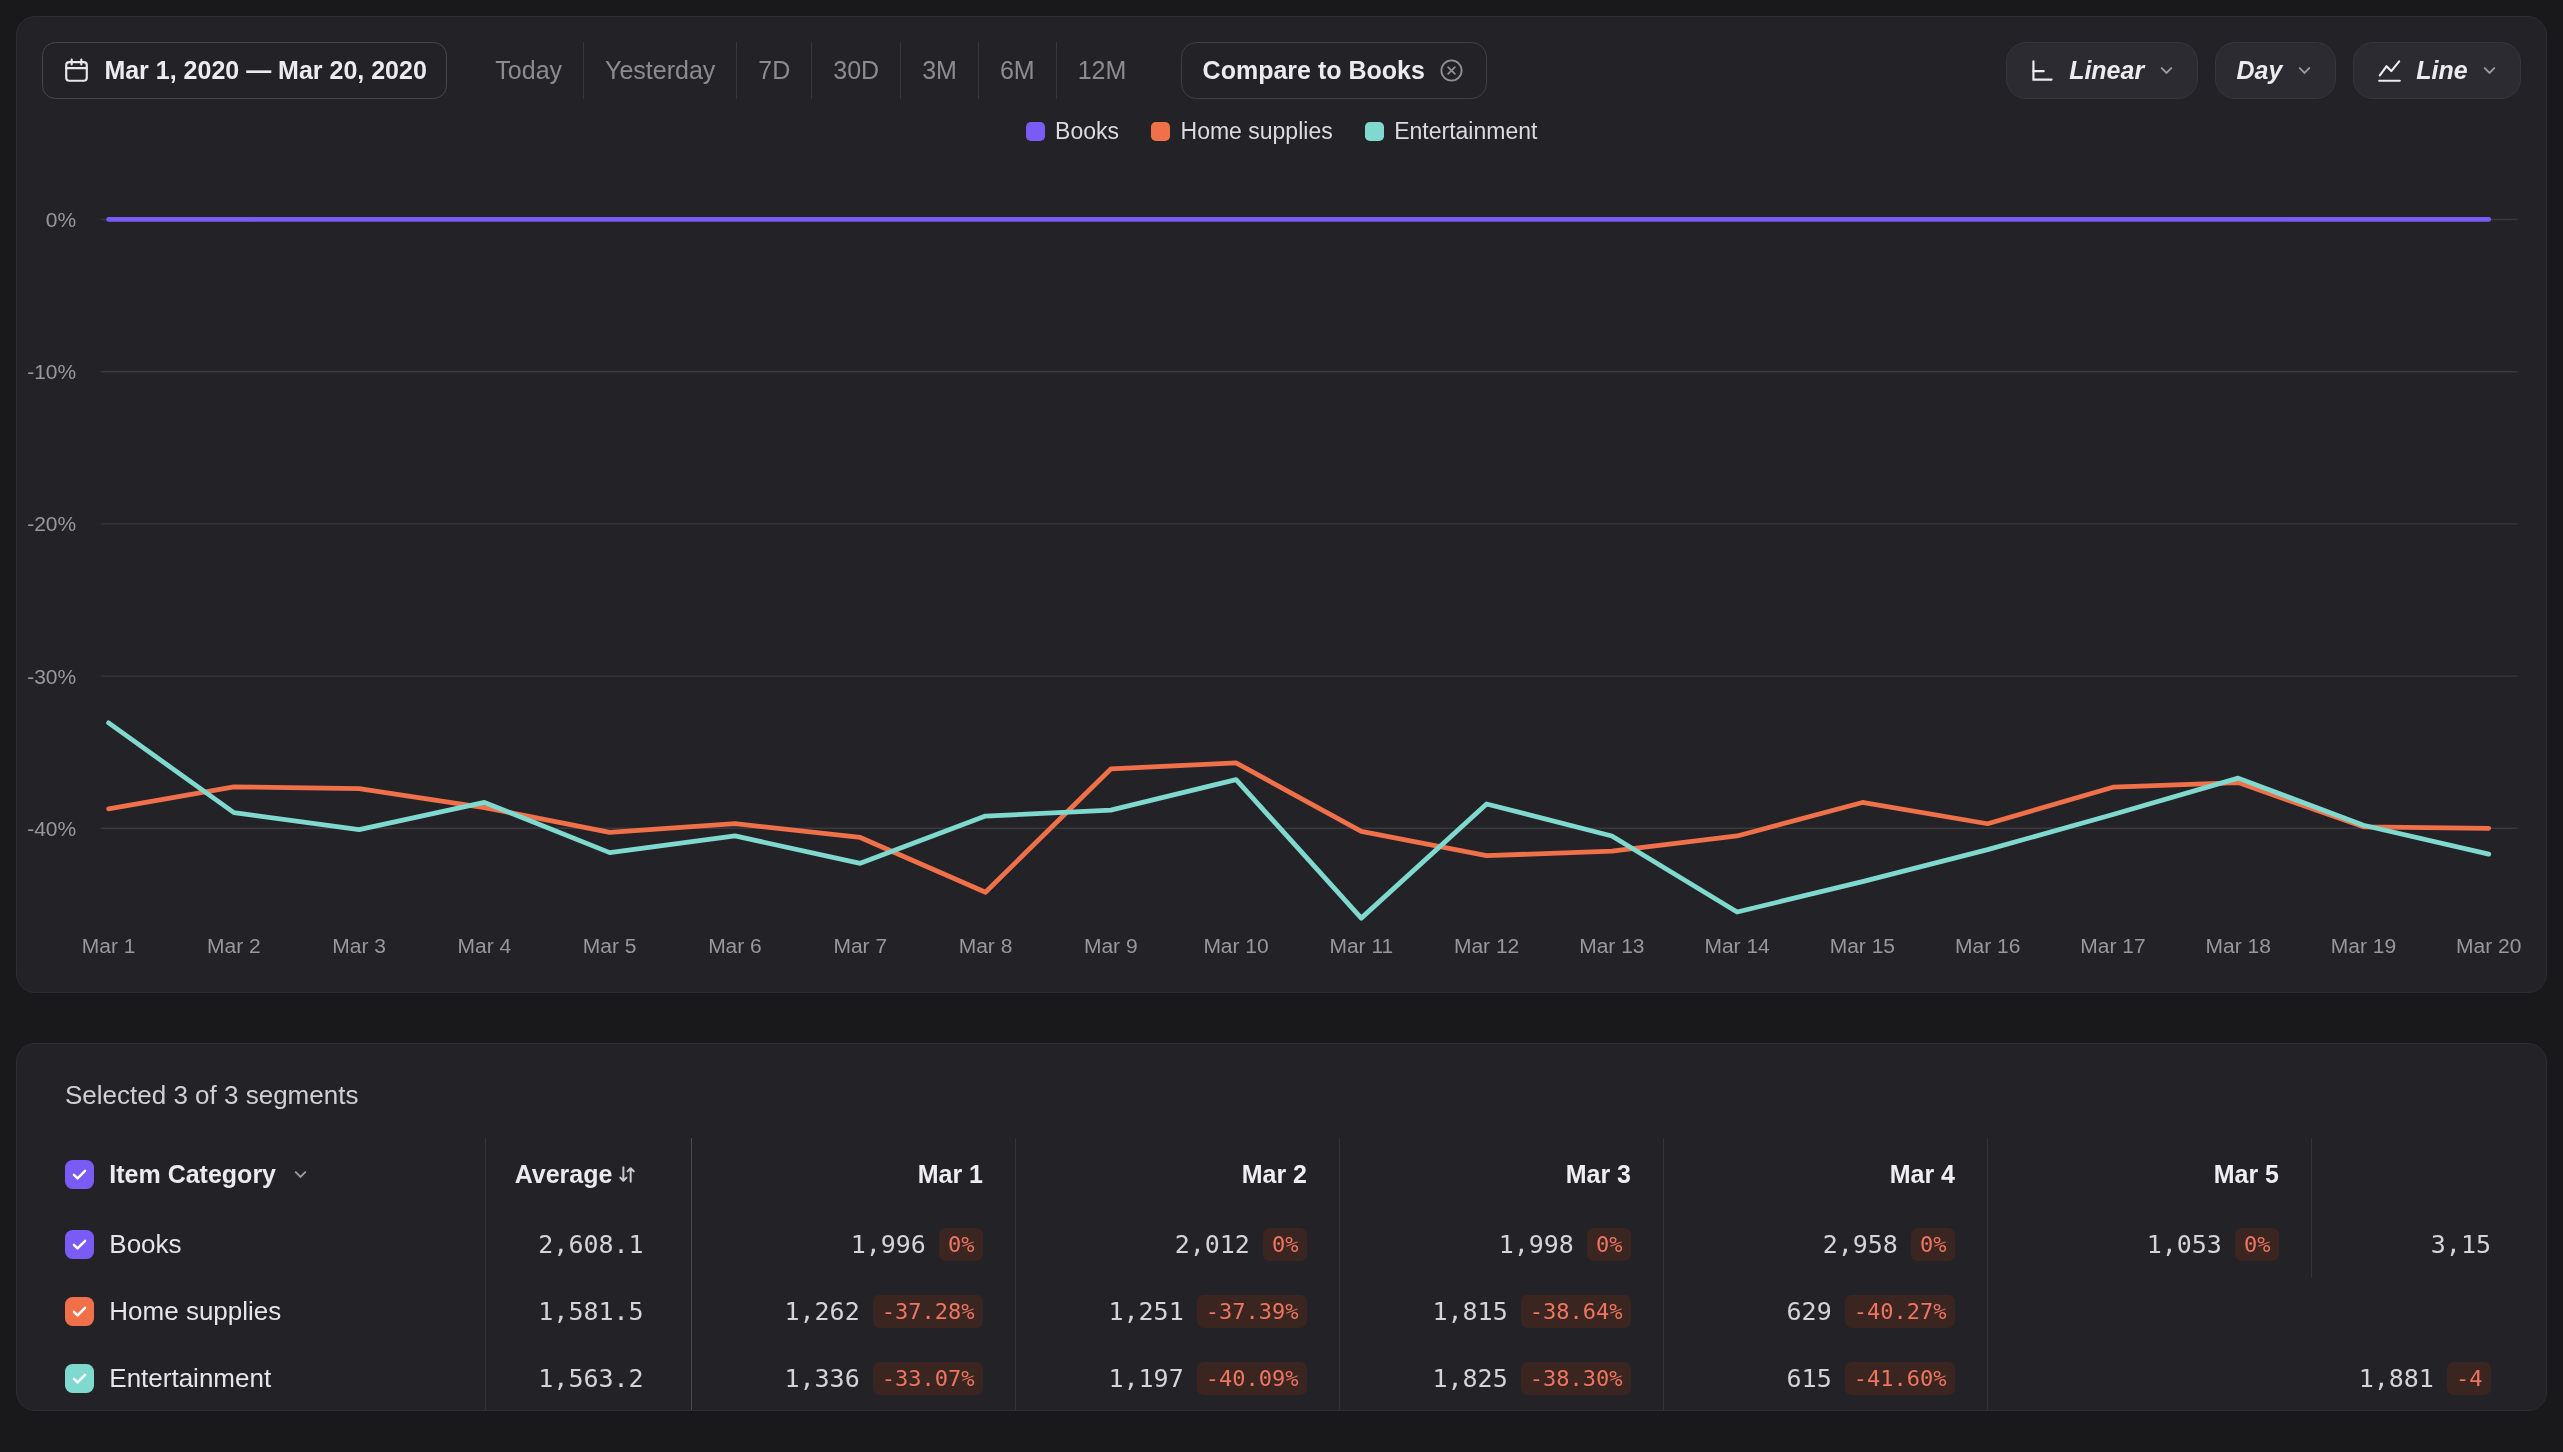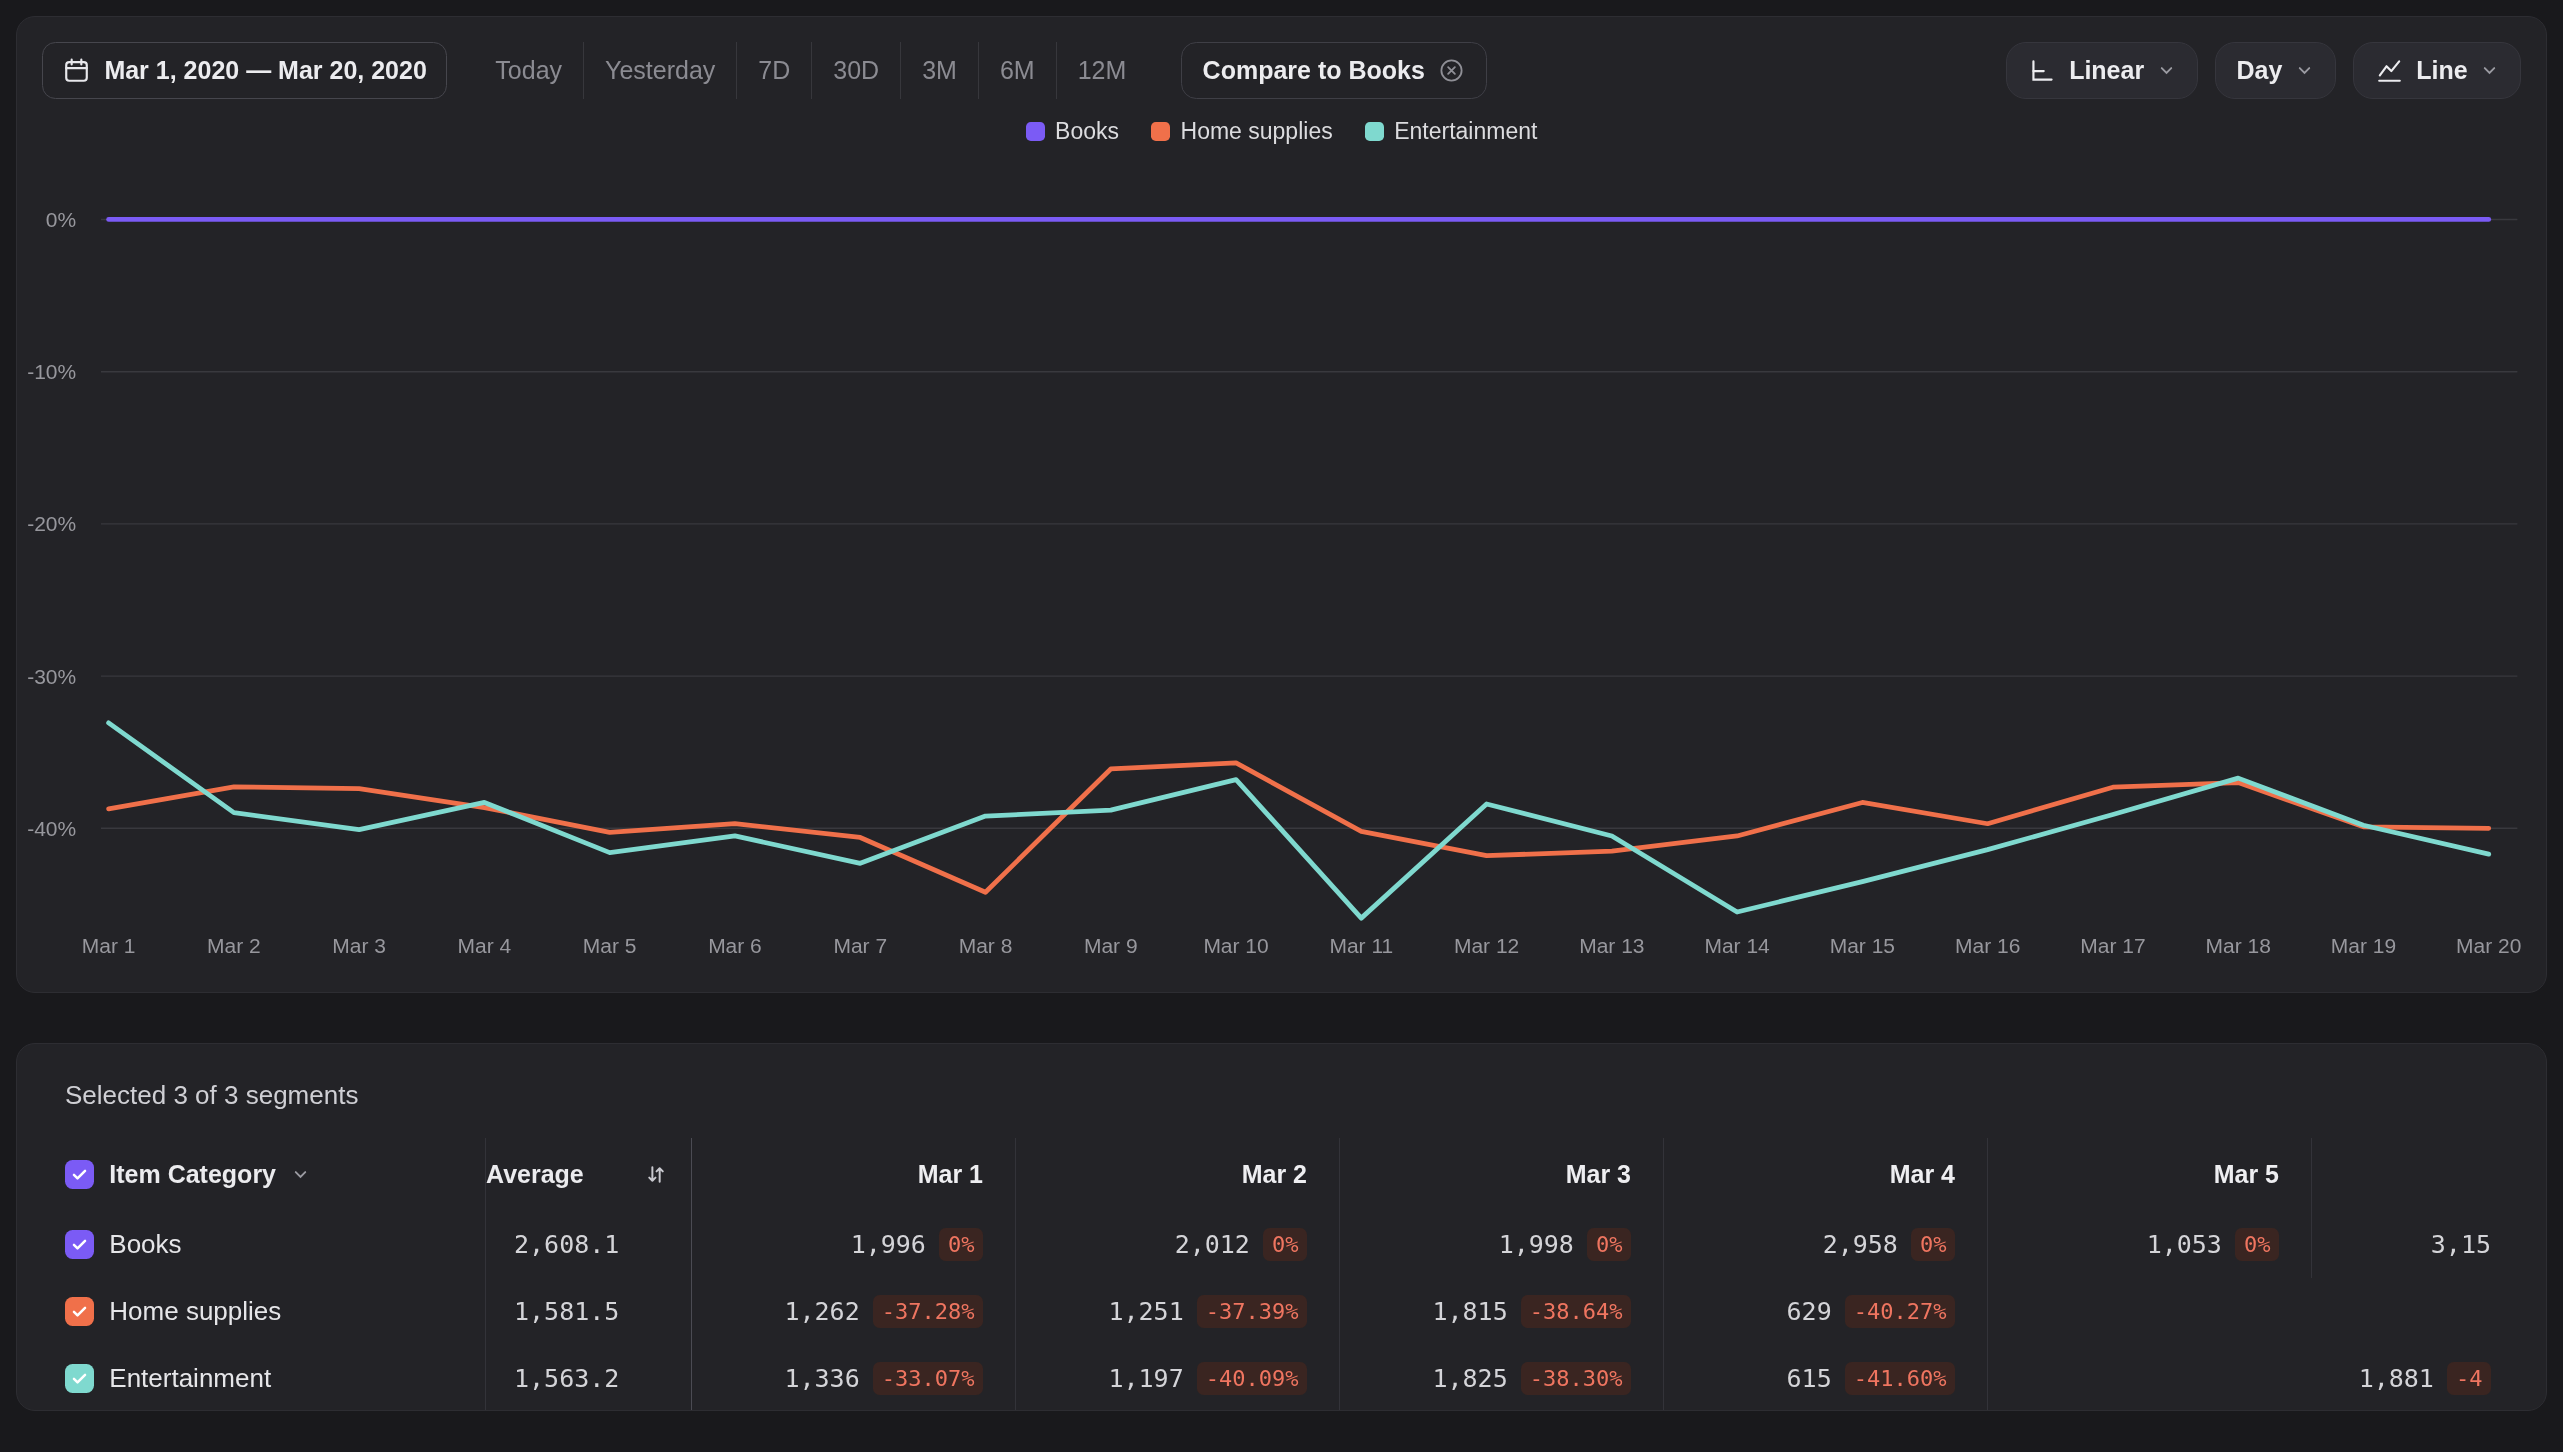--- a/index.html
+++ b/index.html
@@ -10,39 +10,39 @@
   
   .chart-card { height:977px; margin-bottom:50px; overflow:hidden; display:flex; flex-direction:column; }
   .toolbar { display:flex; align-items:center; padding:25px 25px 0 25px;gap:18px; }
   .toolbar button { background:transparent; border:none; color:#ececef; font-family:inherit; cursor:pointer; }
   .date-btn { display:flex; align-items:center; gap:13.4px; height:57px; padding:0 19px; border:1px solid #46464d !important; border-radius:13.4px; font-size:25px; font-weight:600; }
   .qr-group { display:flex; align-items:center; margin-left:9.5px; }
   .qr-btn { height:57px; padding:0 21px; font-size:25px; color:#8b8b92 !important; }
   .qr-btn + .qr-btn { border-left:1px solid #37373c !important; border-radius:0; }
   .compare-btn { display:flex; align-items:center; gap:13.4px; height:57px; padding:0 21px; margin-left:15.3px; border:1px solid #3f3f46 !important; border-radius:15.3px; font-size:25px; font-weight:600; }
   .toolbar-right { margin-left:auto; display:flex; gap:17px; }
-  .dd { display:flex; align-items:center; gap:12.4px; height:57px; padding:0 21px; background:#2b2b31 !important; border:1px solid #36363d !important; border-radius:20px; font-size:25px; font-weight:600; }
+  .dd { display:flex; align-items:center; gap:12.4px; height:57px; padding:0 21px; background:#2b2b31 !important; border:1px solid #36363d !important; border-radius:20px; font-size:25px; font-weight:600;font-style:italic; }
   .icon { display:inline-flex; align-items:center; justify-content:center; }
 
   .legend { display:flex; justify-content:center; align-items:center; gap:32px; margin-top:21px; height:23px; }
   .legend-item { display:flex; align-items:center; gap:10.5px; cursor:pointer; }
   .legend-swatch { width:19px; height:19px; border-radius:4.8px; }
   .legend-label { font-size:23px; color:#dcdcdf; }
 
   .chart-region { flex:1; margin-top:23px; }
   .chart-region svg { display:block; width:100%; height:100%; }
 
   
   .table-card { height:368px; overflow:hidden; }
   .selected-text { padding:36px 48px 27px 48px; font-size:26px; color:#cfcfd4; }
   .trow { display:flex; align-items:center; height:67px; }
   .thead { height:73px; }
   .cell { display:flex; align-items:center; height:100%; }
   .col-cat { width:469px; padding-left:48px; border-right:1px solid #333339; gap:15.3px; }
-  .col-avg { width:206px; border-right:1.9px solid #4b4b53; justify-content:space-between; padding-right:23px; gap:2px; }
+  .col-avg { width:206px; border-right:1.9px solid #4b4b53; justify-content:center; padding-right:23px; gap:2px; }
   .col-date { width:324px; border-right:1px solid #333339; justify-content:flex-end; padding-right:32px; gap:13.4px; }
   .col-date.partial { flex:1; border-right:none; padding-right:55px; overflow:hidden; }
   .hlabel { font-size:25px; font-weight:600; color:#ebebee; }
   .head-date-label { font-size:25px; font-weight:700; color:#eeeef1; }
   .row-label { font-size:26px; color:#e6e6e9; }
   .num { font-family:"DejaVu Sans Mono", monospace; font-size:25px; color:#d4d4d8;margin-left:28px; }
   .badge { font-family:"DejaVu Sans Mono", monospace; font-size:22px; color:#ef7560; background:#3a2521; border-radius:6.7px; padding:5.7px 8.6px; line-height:1; white-space:nowrap; }
   .cbx { width:29px; height:29px; border-radius:7.6px; display:inline-flex; align-items:center; justify-content:center; flex:none; cursor:pointer; }
 </style>
 </head>

